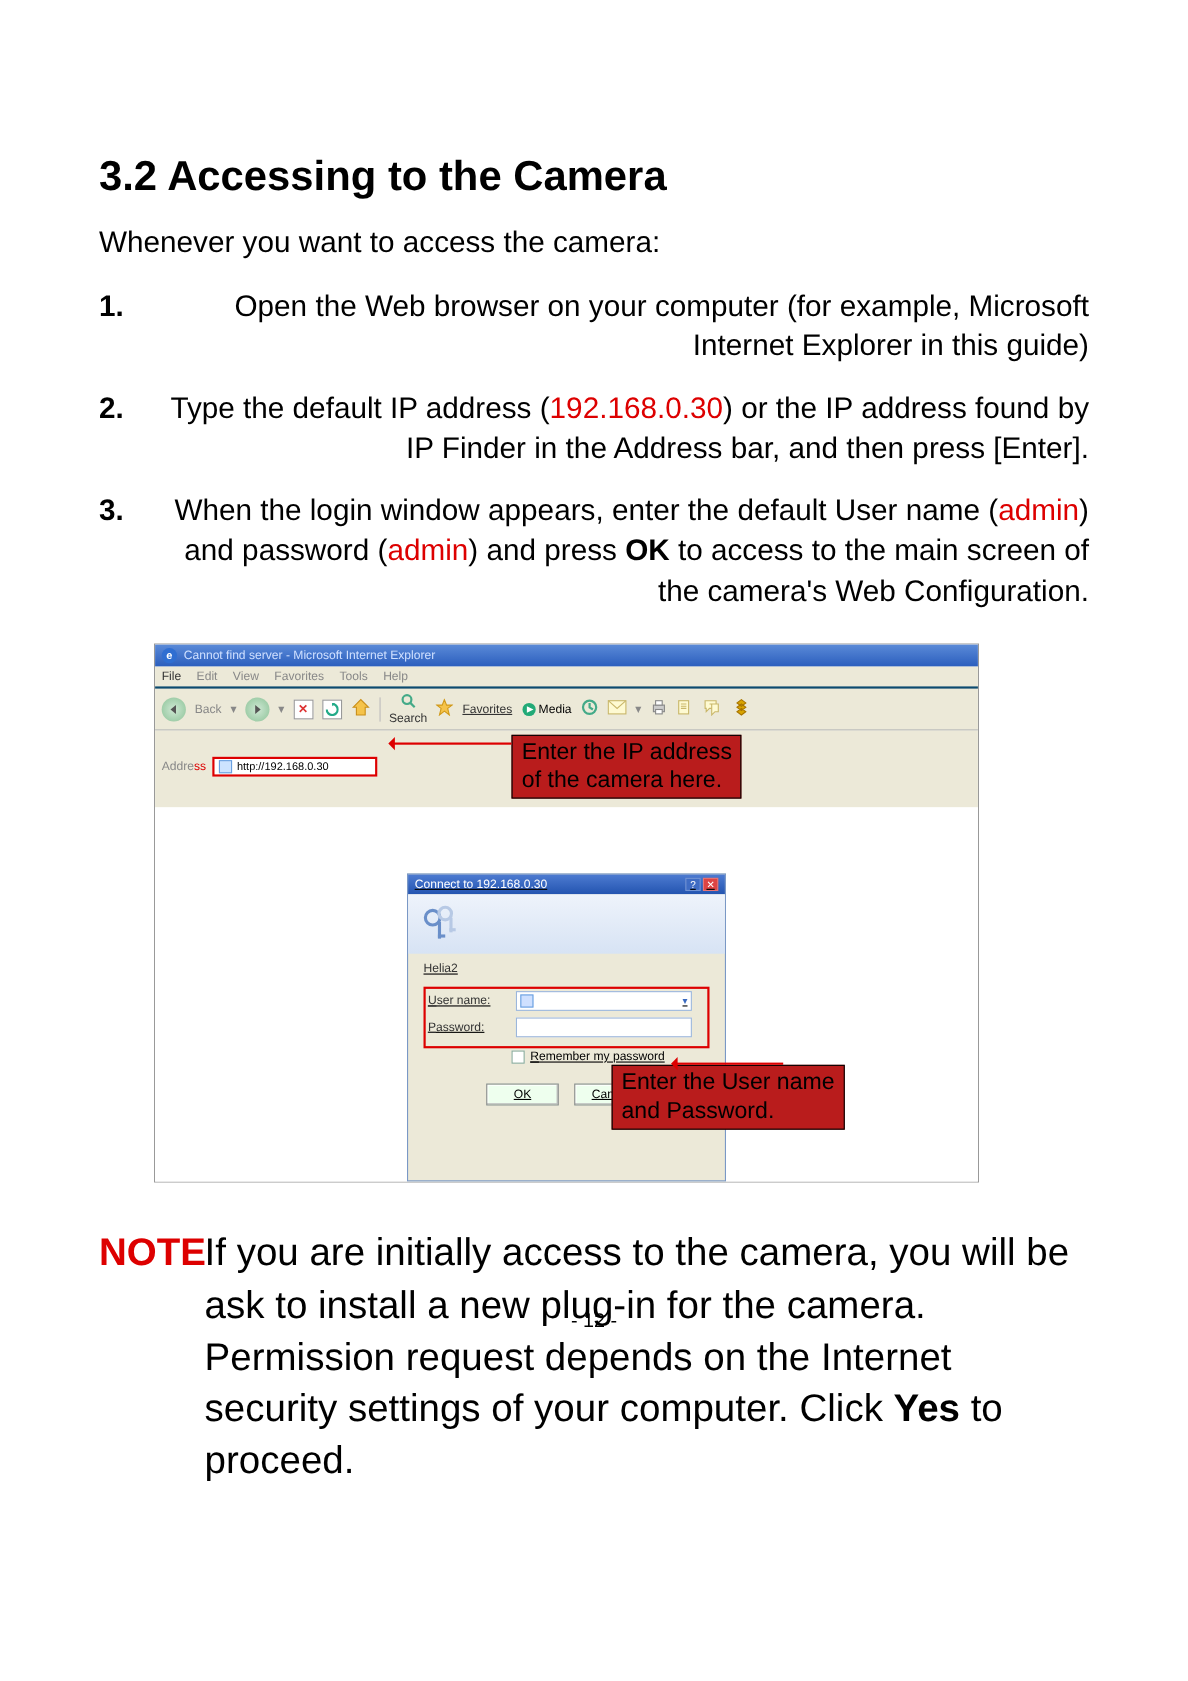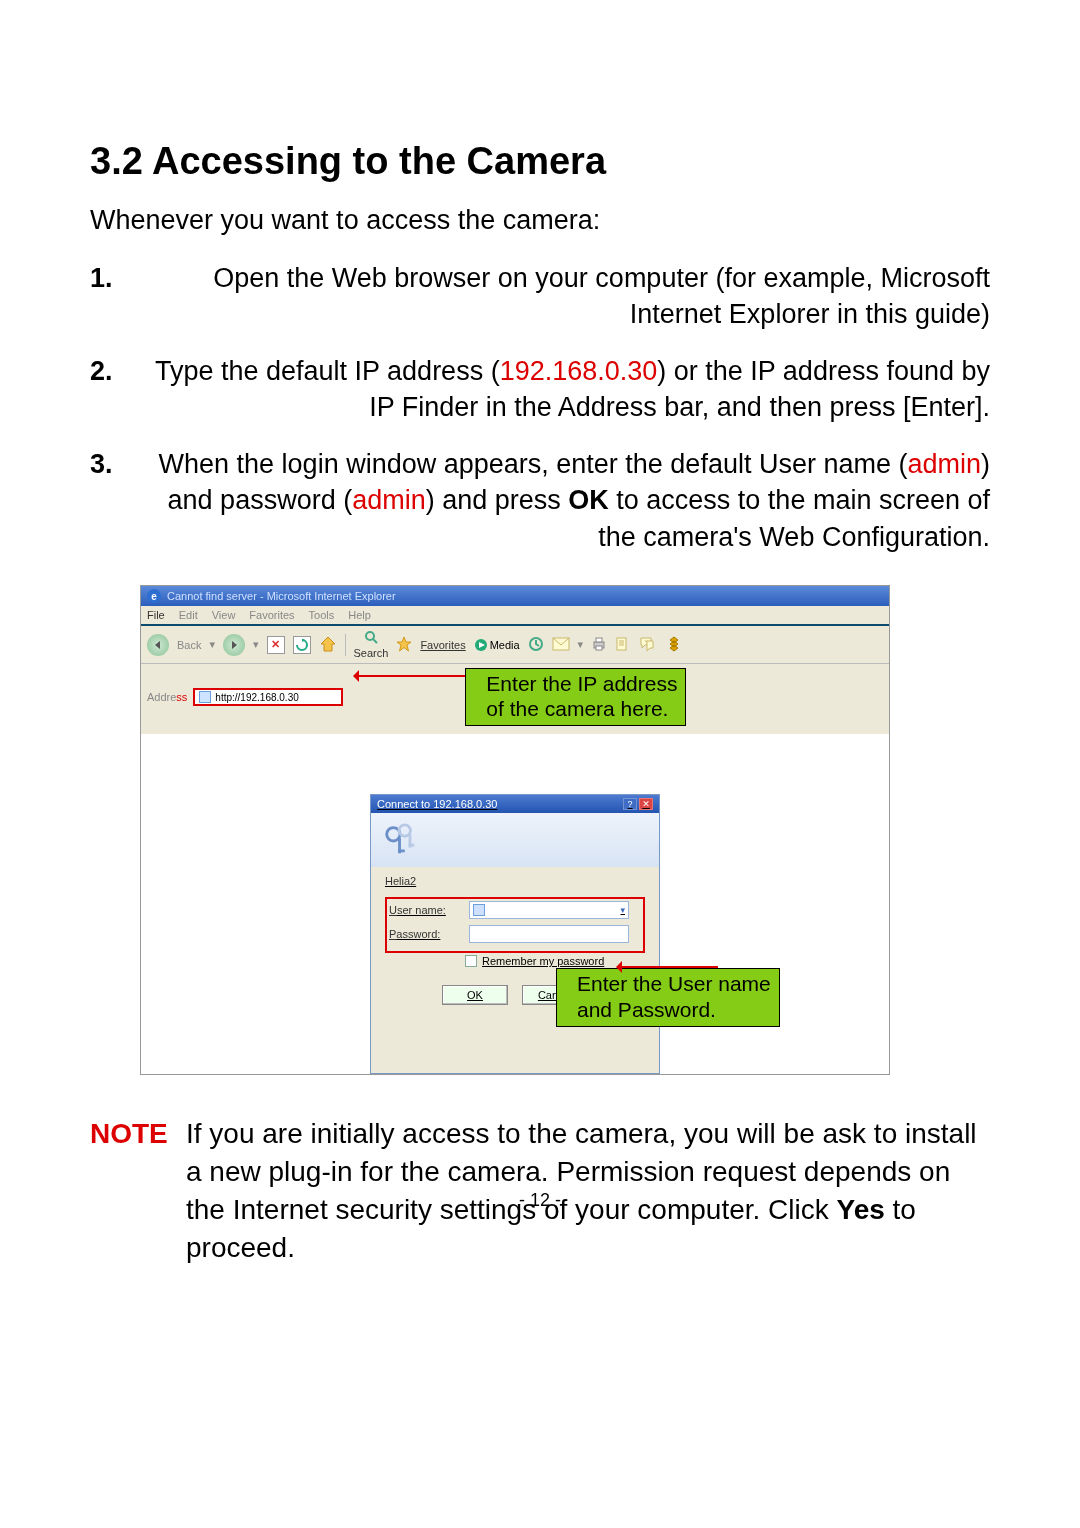--- a/index.html
+++ b/index.html
@@ -33,21 +33,21 @@
   .tb-fav { color: #333; text-decoration: underline; }
   .tb-media { display: inline-flex; align-items: center; gap: 2px; }
 
   .ie-addr-row { background: #ece9d8; padding: 4px 6px 8px 6px; display: flex; align-items: center; gap: 6px; }
   .ie-addr-row .lbl { color: #888; font-size: 11px; }
   .addr-box { border: 2px solid #d00; background: #fff; padding: 1px 4px; display: inline-flex; align-items: center; gap: 4px; width: 150px; }
   .addr-box .pg { width: 12px; height: 12px; background: #cde3ff; border: 1px solid #6aa0e0; }
   .addr-arrow-area { display: flex; align-items: flex-start; gap: 0; margin-left: 6px; }
   .arrow-left { width: 110px; height: 2px; background: #d00; position: relative; margin-top: 7px; }
   .arrow-left::before { content: ""; position: absolute; left: -8px; top: -5px; border: 6px solid transparent; border-right-color: #d00; }
-  .callout-box { border: 1px solid #000; padding: 2px 8px 4px 20px; font-size: 21px; font-family: Arial, sans-serif; line-height: 1.2; background: #84cc16; }
+  .callout-box { border: 1px solid #000; padding: 2px 8px 4px 8px; font-size: 21px; font-family: Arial, sans-serif; line-height: 1.2; background: #b91c1c; }
 
   .ie-body { background: #fff; height: 340px; position: relative; padding-top: 60px; display: flex; justify-content: center; }
   .cred-dialog { width: 290px; border: 1px solid #7a98c6; background: #ece9d8; font-size: 11px; position: relative; text-decoration: underline; }
   .cred-title { background: linear-gradient(#4d7bd1, #2354b0); color: #fff; padding: 3px 6px; display: flex; justify-content: space-between; align-items: center; }
   .tclose { display: flex; gap: 2px; }
   .tclose span { width: 14px; height: 12px; display: inline-flex; align-items: center; justify-content: center; font-size: 9px; border: 1px solid #fff4; }
   .tclose .q { background: #3f6cc4; color: #fff; }
   .tclose .x { background: #d44; color: #fff; }
   .cred-banner { height: 54px; background: linear-gradient(#eef3fb, #d7e3f4); display: flex; align-items: center; padding-left: 10px; }
   .cred-banner svg { width: 38px; height: 38px; }
@@ -62,21 +62,21 @@
   .pw-input { width: 160px; height: 18px; border: 1px solid #9bb6db; background: #fff; }
   .remember { display: flex; align-items: center; gap: 5px; margin-left: 80px; margin-top: 2px; }
   .remember .cb { width: 12px; height: 12px; border: 1px solid #8a9; background: #fff; }
   .btnrow { display: flex; justify-content: center; gap: 14px; margin-top: 18px; }
   .dlg-btn { width: 66px; height: 20px; border: 1px solid #888; background: #efe; font-size: 11px; display: inline-flex; align-items: center; justify-content: center; box-shadow: inset -1px -1px 0 #bbb, inset 1px 1px 0 #fff; }
 
   .right-callout-wrap { position: absolute; left: 415px; top: 232px; display: flex; align-items: center; flex-direction: column; }
   .arrow-left2 { width: 100px; height: 2px; background: #d00; position: relative; }
   .arrow-left2::before { content: ""; position: absolute; left: -8px; top: -5px; border: 6px solid transparent; border-right-color: #d00; }
 
-  .note-block { display: flex; font-size: 28px; line-height: 1.35; margin: 30px 0 0 0; }
+  .note-block { display: flex; font-size: 35px; line-height: 1.35; margin: 30px 0 0 0; }
   .note-block .nlabel { color: #d00; font-weight: bold; width: 96px; flex-shrink: 0; }
   .note-block .nbody { flex: 1; }
 
   .page-footer { position: absolute; left: 0; width: 1080px; top: 1190px; text-align: center; font-size: 18px; }
 </style>
 </head>
 <body>
 
 <div class="page">
 

